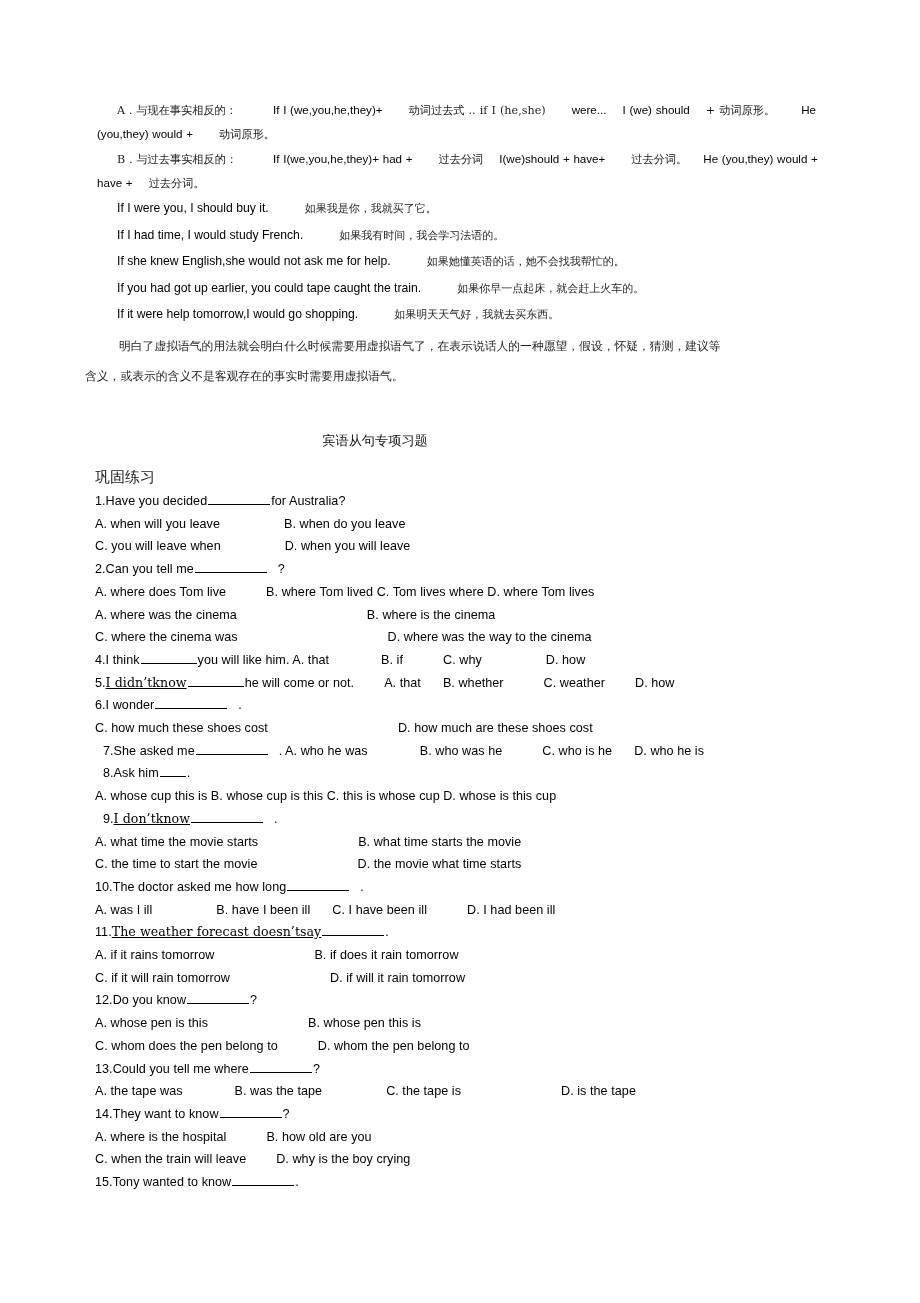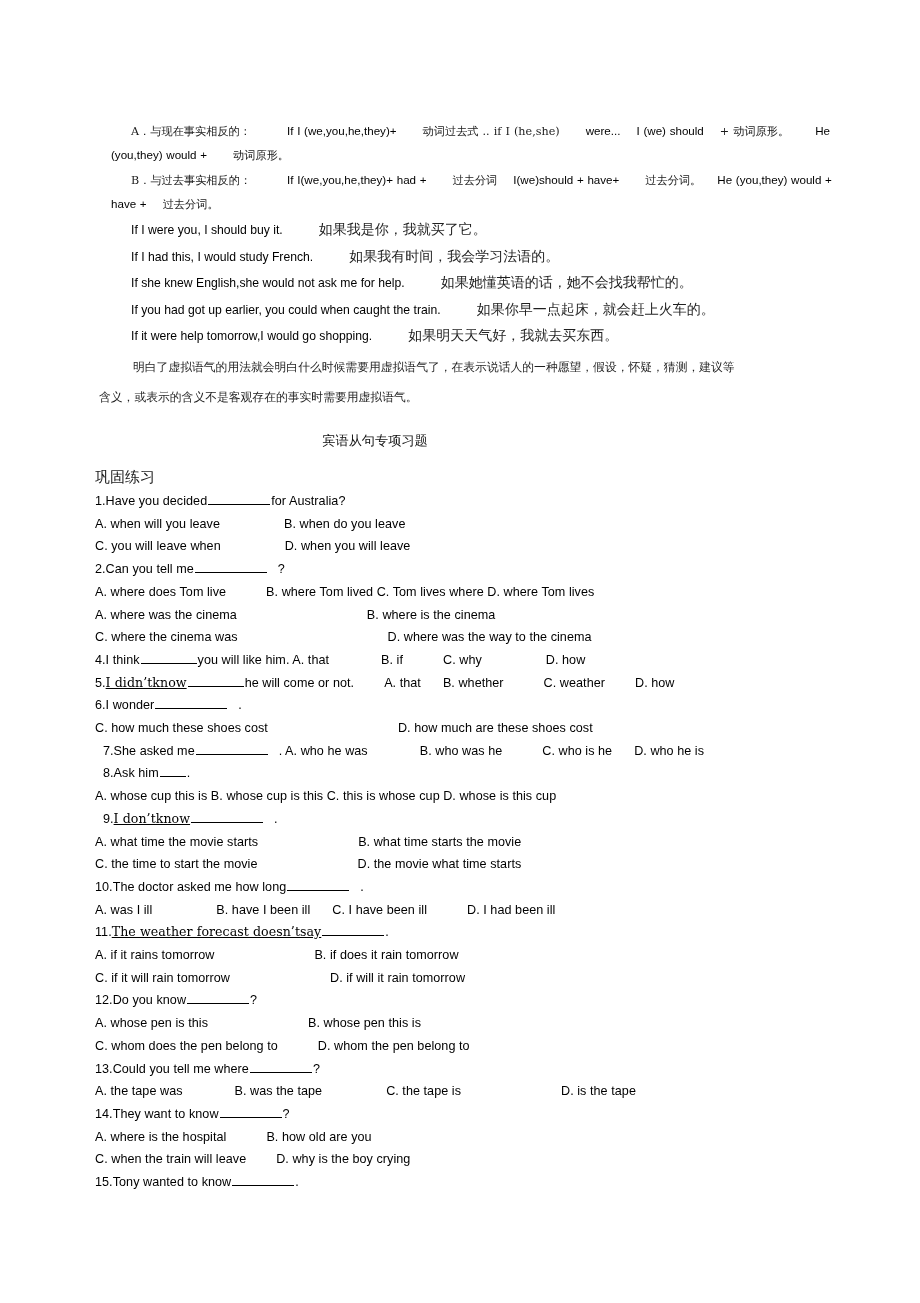--- a/index.html
+++ b/index.html
@@ -19,23 +19,22 @@
     height: 1303px;
     background: #ffffff;
     overflow: hidden;
     box-sizing: border-box;
   }
 
   
   .notes {
     position: absolute;
     top: 98px;
-    left: 111px;
+    left: 97px;
     width: 742px;
-    margin-top: 21px;
   }
   .note-para {
     font-size: 11.6px;
     line-height: 23px;
     text-indent: 20px;
     margin: 0 0 1px 0;
     text-align: left;
     word-spacing: 0.5px;
   }
   .note-para .cn {
@@ -52,22 +51,22 @@
     padding: 0;
     list-style: none;
   }
   .example-line {
     font-size: 12.2px;
     line-height: 25.5px;
     padding-left: 20px;
     white-space: nowrap;
   }
   .example-line .cn {
-    font-family: Liberation Serif, serif;
-    font-size: 14px;
+    font-family: Liberation Mono, monospace;
+    font-size: 11px;
     color: #1f1f1f;
   }
 
   .cn-para {
     font-family: "DejaVu Serif", "Liberation Serif", serif;
     font-size: 11.8px;
     line-height: 26px;
     text-indent: 22px;
     color: #1f1f1f;
     margin: 4px 0 0 0;
@@ -133,23 +132,23 @@
 <div class="page">
 
   <div class="notes">
 
     <p class="note-para"><span class="cn">A．</span><span class="cn">与现在事实相反的：</span><span class="gap-l"></span><span>If I (we,you,he,they)+</span><span class="gap-m"></span><span class="cn">动词过去式 .. if I (he,she)</span><span class="gap-m"></span><span>were...</span><span class="gap-s"></span><span>I (we)  should</span><span class="gap-s"></span><span class="cn">+  动词原形。</span><span class="gap-m"></span><span>He (you,they) would +</span><span class="gap-m"></span><span class="cn">动词原形。</span></p>
 
     <p class="note-para"><span class="cn">B．</span><span class="cn">与过去事实相反的：</span><span class="gap-l"></span><span>If I(we,you,he,they)+ had +</span><span class="gap-m"></span><span class="cn">过去分词</span><span class="gap-s"></span><span>I(we)should + have+</span><span class="gap-m"></span><span class="cn">过去分词。</span><span class="gap-s"></span><span>He (you,they) would + have +</span><span class="gap-s"></span><span class="cn">过去分词。</span></p>
 
     <ul class="example-list">
       <li class="example-line"><span>If I were you, I should buy it.</span><span class="gap-l"></span><span class="cn">如果我是你，我就买了它。</span></li>
-      <li class="example-line"><span>If I had this, I would study French.</span><span class="gap-l"></span><span class="cn">如果我有时间，我会学习法语的。</span></li>
+      <li class="example-line"><span>If I had time, I would study French.</span><span class="gap-l"></span><span class="cn">如果我有时间，我会学习法语的。</span></li>
       <li class="example-line"><span>If she knew English,she would not ask me for help.</span><span class="gap-l"></span><span class="cn">如果她懂英语的话，她不会找我帮忙的。</span></li>
-      <li class="example-line"><span>If you had got up earlier, you could when caught the train.</span><span class="gap-l"></span><span class="cn">如果你早一点起床，就会赶上火车的。</span></li>
+      <li class="example-line"><span>If you had got up earlier, you could tape caught the train.</span><span class="gap-l"></span><span class="cn">如果你早一点起床，就会赶上火车的。</span></li>
       <li class="example-line"><span>If it were help tomorrow,I would go shopping.</span><span class="gap-l"></span><span class="cn">如果明天天气好，我就去买东西。</span></li>
     </ul>
 
     <p class="cn-para">明白了虚拟语气的用法就会明白什么时候需要用虚拟语气了，在表示说话人的一种愿望，假设，怀疑，猜测，建议等</p>
     <p class="cn-para cont">含义，或表示的含义不是客观存在的事实时需要用虚拟语气。</p>
   </div>
 
   <div class="exercises">
 
     <div class="doc-title">宾语从句专项习题</div>

